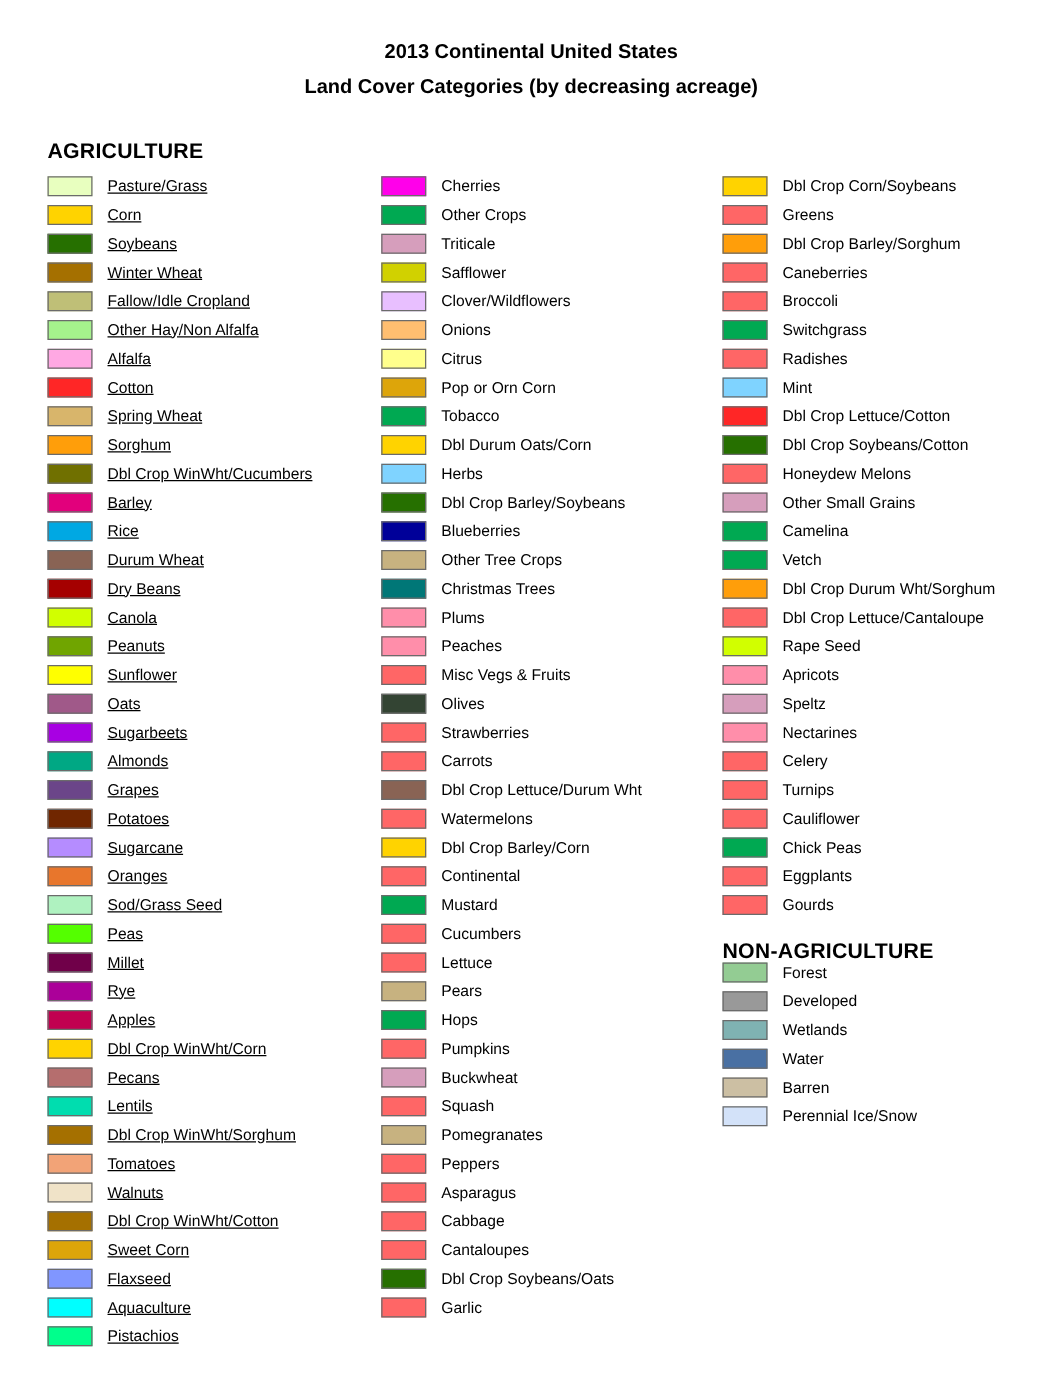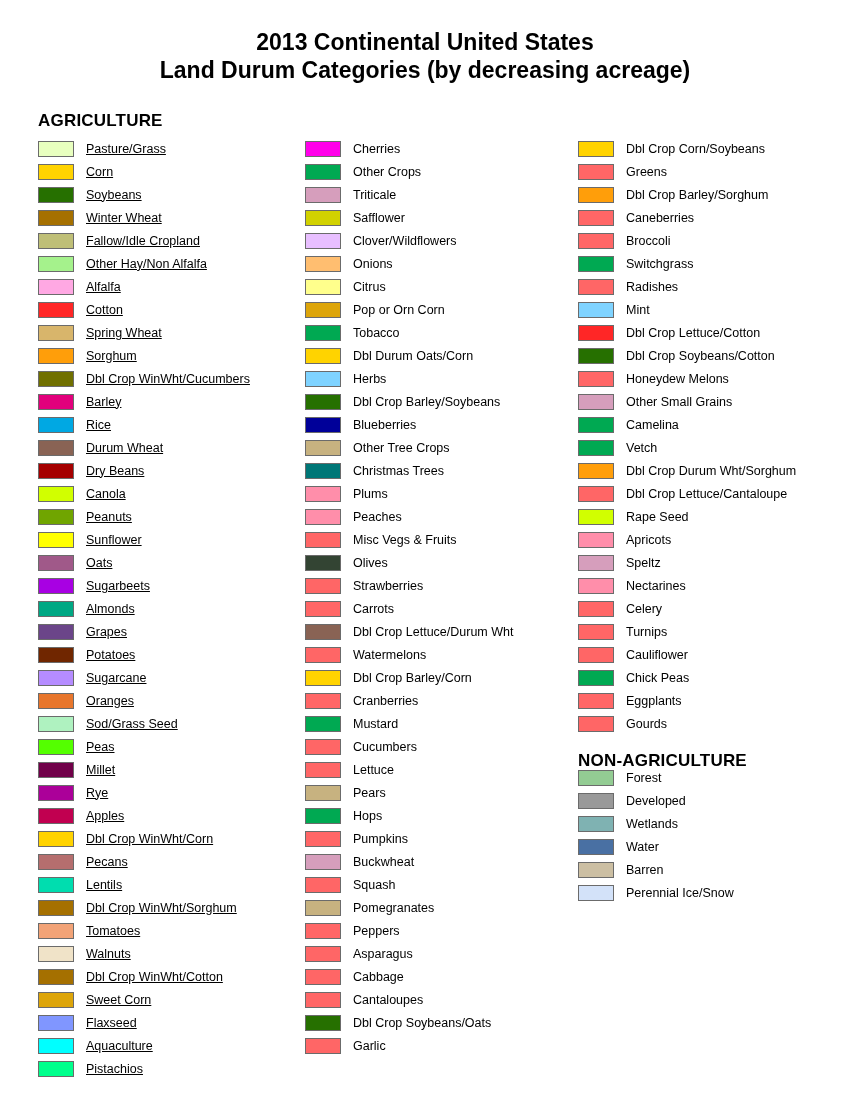--- a/index.html
+++ b/index.html
@@ -21,21 +21,21 @@
     width: 850px;
     height: 1100px;
     box-sizing: border-box;
   }
   
   .title-block {
     text-align: center;
     padding-top: 28px;
   }
   .title-line {
-    font-size: 23px;
+    font-size: 16px;
     font-weight: bold;
     line-height: 28px;
     letter-spacing: 0px;
     white-space: nowrap;
   }
   
   .section-heading {
     font-size: 17px;
     font-weight: bold;
     letter-spacing: 0.2px;
@@ -86,21 +86,21 @@
     color: #000000;
   }
 </style>
 </head>
 <body>
 
 <div id="page">
 
   <div class="title-block">
     <div class="title-line">2013 Continental United States</div>
-    <div class="title-line">Land Durum Categories (by decreasing acreage)</div>
+    <div class="title-line">Land Cover Categories (by decreasing acreage)</div>
   </div>
 
   <div class="section-heading" id="agriculture-heading">AGRICULTURE</div>
 
   <div class="legend-col" id="legend-col-1">
       <div class="legend-item">
         <div class="swatch" style="background: rgb(232, 255, 191);"></div>
         <div class="legend-label">Pasture/Grass</div>
       </div>
       <div class="legend-item">
@@ -356,21 +356,21 @@
       <div class="legend-item">
         <div class="swatch" style="background: rgb(255, 102, 102);"></div>
         <div class="legend-label">Watermelons</div>
       </div>
       <div class="legend-item">
         <div class="swatch" style="background: rgb(255, 211, 0);"></div>
         <div class="legend-label">Dbl Crop Barley/Corn</div>
       </div>
       <div class="legend-item">
         <div class="swatch" style="background: rgb(255, 102, 102);"></div>
-        <div class="legend-label">Cranberries</div>
+        <div class="legend-label">Continental</div>
       </div>
       <div class="legend-item">
         <div class="swatch" style="background: rgb(0, 169, 82);"></div>
         <div class="legend-label">Mustard</div>
       </div>
       <div class="legend-item">
         <div class="swatch" style="background: rgb(255, 102, 102);"></div>
         <div class="legend-label">Cucumbers</div>
       </div>
       <div class="legend-item">

